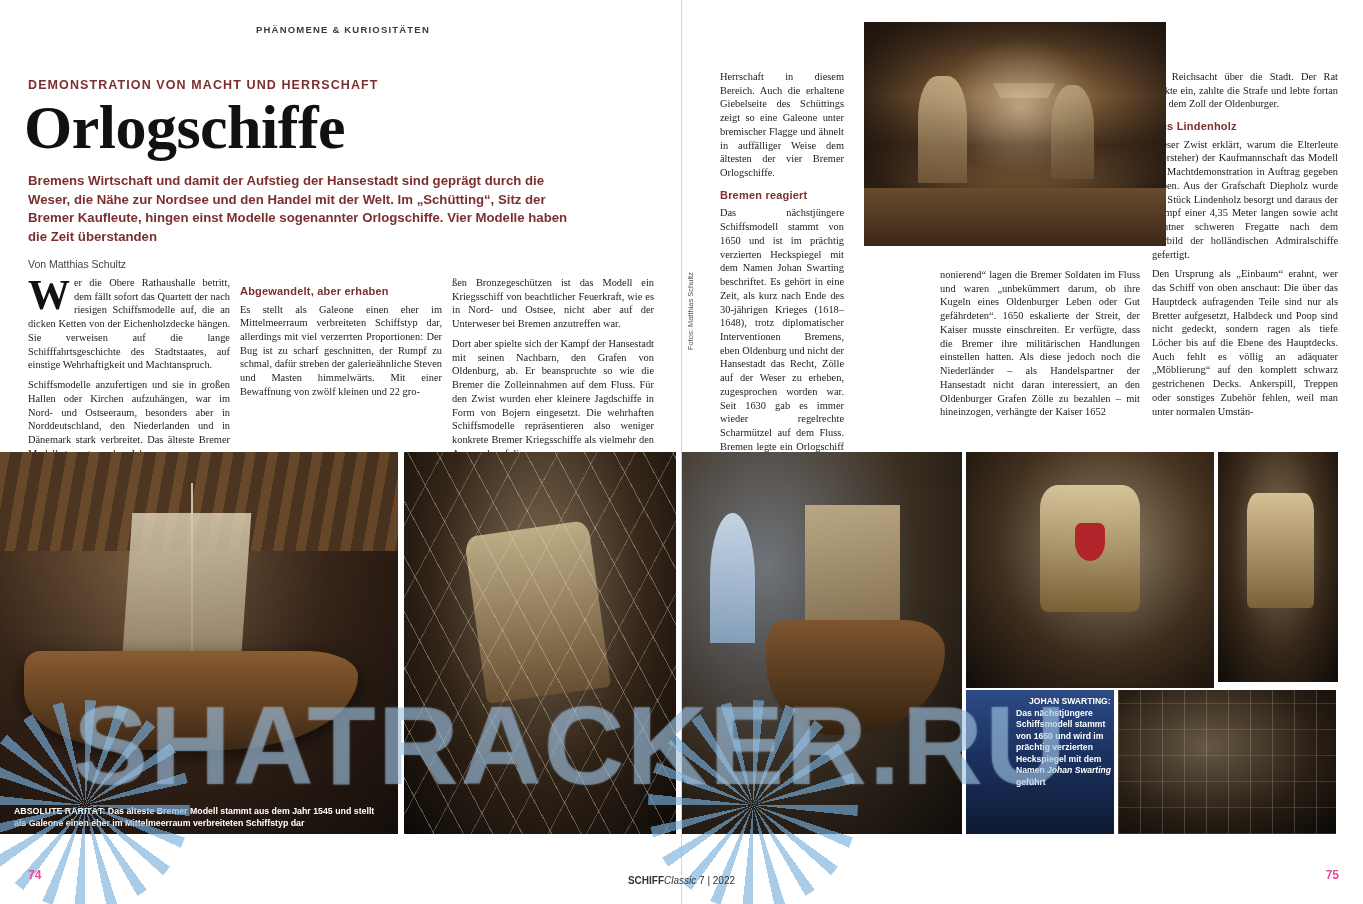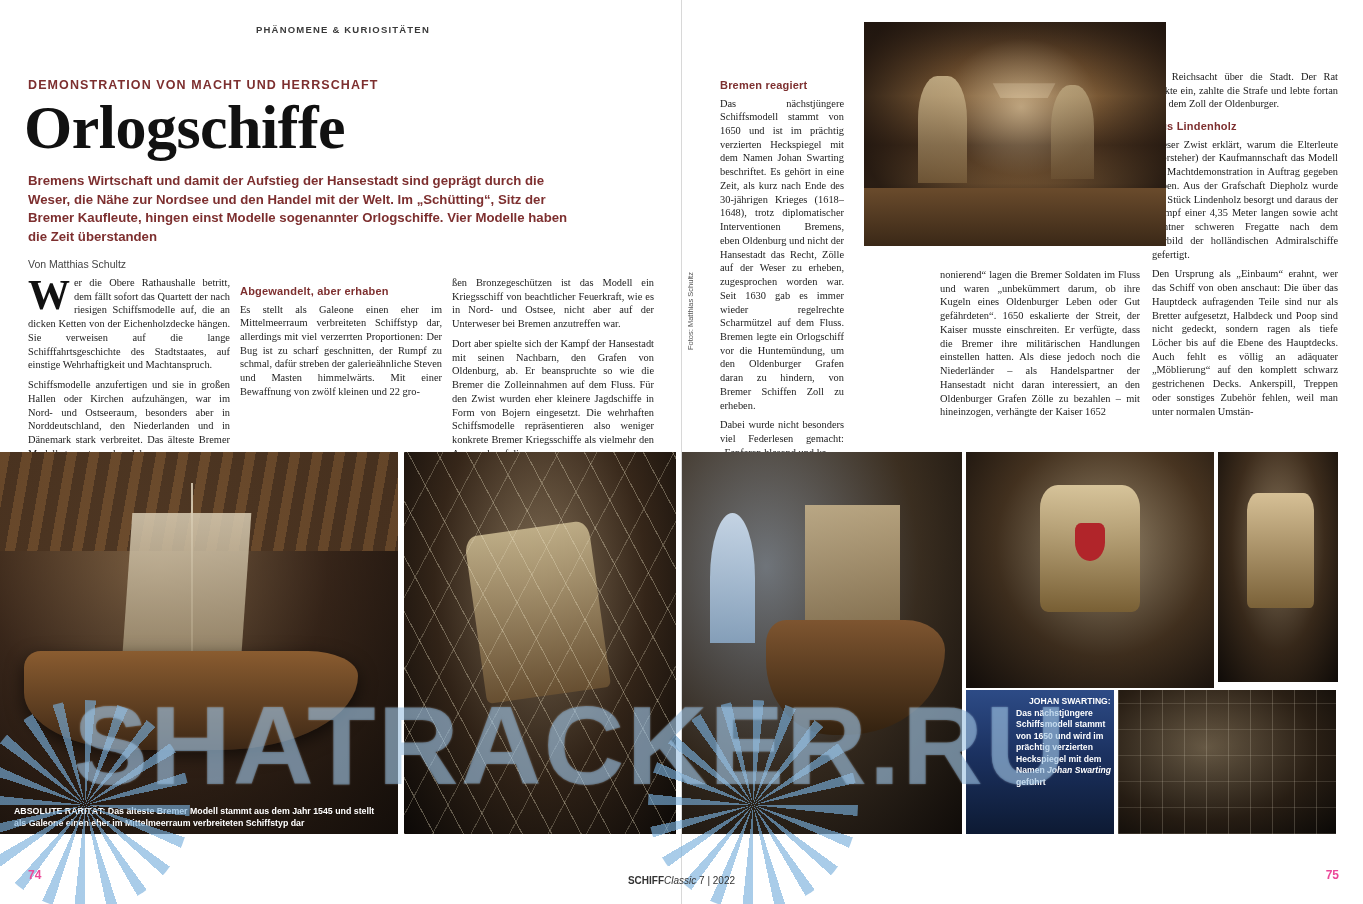--- a/index.html
+++ b/index.html
@@ -332,20 +332,21 @@
     <div class="sub">Abgewandelt, aber erhaben</div>
     <p>Es stellt als Galeone einen eher im Mittelmeerraum verbreiteten Schiffstyp dar, allerdings mit viel verzerrten Proportionen: Der Bug ist zu scharf geschnitten, der Rumpf zu schmal, dafür streben der galerieähnliche Steven und Masten himmelwärts. Mit einer Bewaffnung von zwölf kleinen und 22 gro-</p>
   </div>
 
   <div class="col" id="c3">
     <p>ßen Bronzegeschützen ist das Modell ein Kriegsschiff von beachtlicher Feuerkraft, wie es in Nord- und Ostsee, nicht aber auf der Unterweser bei Bremen anzutreffen war.</p>
     <p>Dort aber spielte sich der Kampf der Hansestadt mit seinen Nachbarn, den Grafen von Oldenburg, ab. Er beanspruchte so wie die Bremer die Zolleinnahmen auf dem Fluss. Für den Zwist wurden eher kleinere Jagdschiffe in Form von Bojern eingesetzt. Die wehrhaften Schiffsmodelle repräsentieren also weniger konkrete Bremer Kriegsschiffe als vielmehr den Anspruch auf die</p>
   </div>
 
   <div class="col" id="c4">
+    <p>Herrschaft in diesem Bereich. Auch die erhaltene Giebelseite des Schüttings zeigt so eine Galeone unter bremischer Flagge und ähnelt in auffälliger Weise dem ältesten der vier Bremer Orlogschiffe.</p>
     <div class="sub">Bremen reagiert</div>
     <p>Das nächstjüngere Schiffsmodell stammt von 1650 und ist im prächtig verzierten Heckspiegel mit dem Namen Johan Swarting beschriftet. Es gehört in eine Zeit, als kurz nach Ende des 30-jährigen Krieges (1618–1648), trotz diplomatischer Interventionen Bremens, eben Oldenburg und nicht der Hansestadt das Recht, Zölle auf der Weser zu erheben, zugesprochen worden war. Seit 1630 gab es immer wieder regelrechte Scharmützel auf dem Fluss. Bremen legte ein Orlogschiff vor die Huntemündung, um den Oldenburger Grafen daran zu hindern, von Bremer Schiffen Zoll zu erheben.</p>
     <p>Dabei wurde nicht besonders viel Federlesen gemacht: „Fanfaren blasend und ka-</p>
   </div>
 
   <div class="col" id="c5">
     <p>nonierend“ lagen die Bremer Soldaten im Fluss und waren „unbekümmert darum, ob ihre Kugeln eines Oldenburger Leben oder Gut gefährdeten“. 1650 eskalierte der Streit, der Kaiser musste einschreiten. Er verfügte, dass die Bremer ihre militärischen Handlungen einstellen hatten. Als diese jedoch noch die Niederländer – als Handelspartner der Hansestadt nicht daran interessiert, an den Oldenburger Grafen Zölle zu bezahlen – mit hineinzogen, verhängte der Kaiser 1652</p>
   </div>
 
   <div class="col" id="c6">

